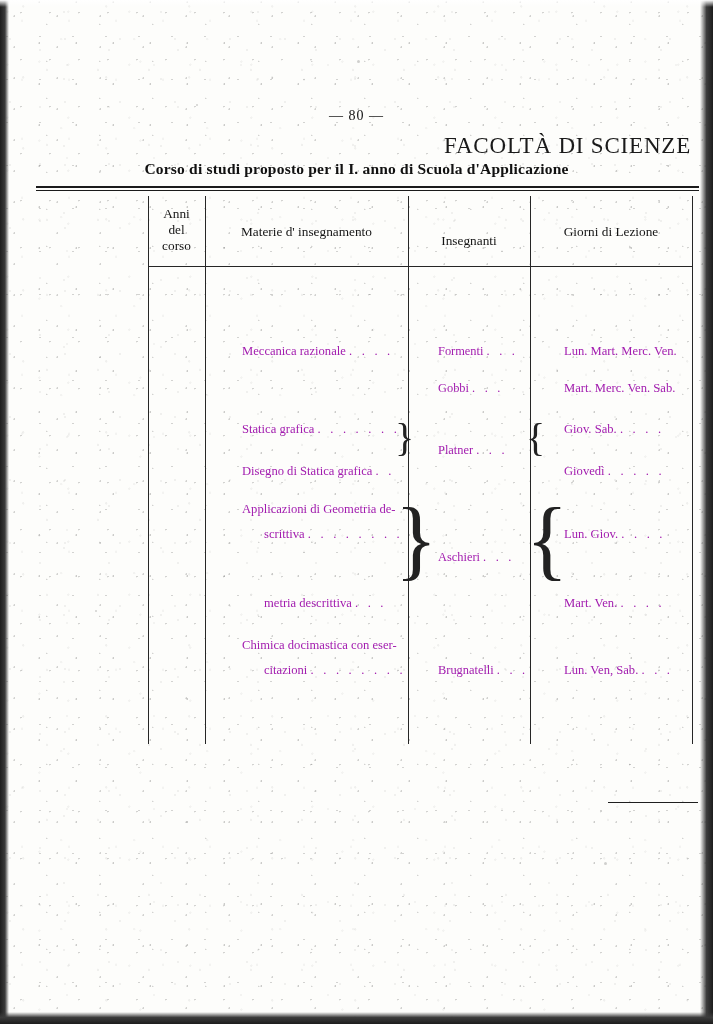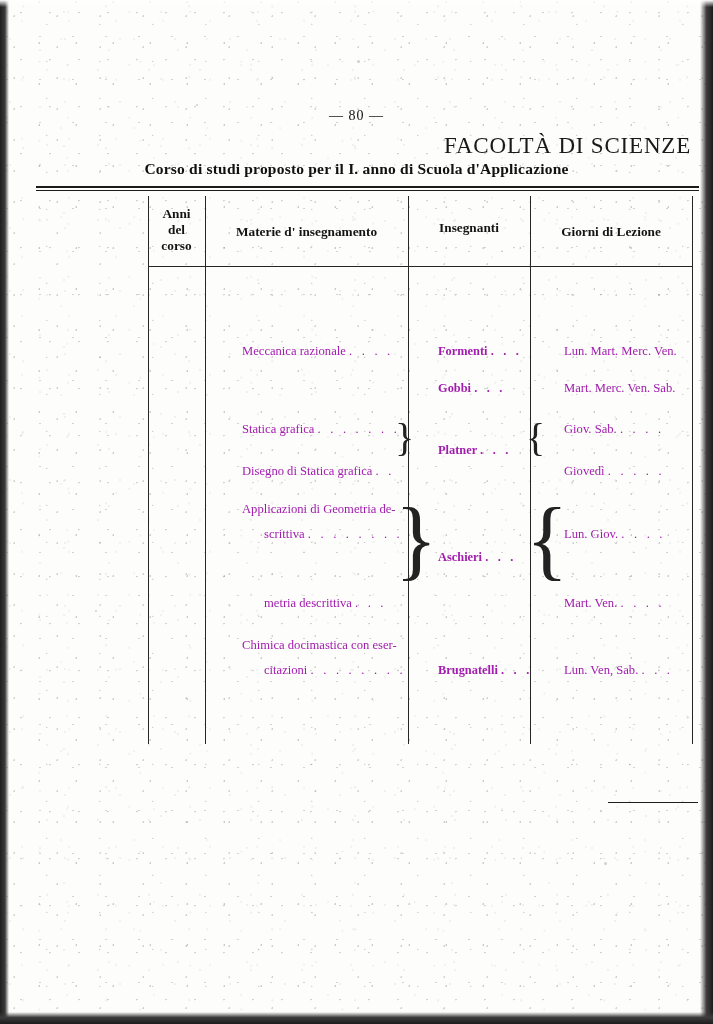--- a/index.html
+++ b/index.html
@@ -135,45 +135,44 @@
     width: 545px;
     border-top: 1.1px solid #262626;
   }
 
   .th {
     position: absolute;
     font-size: 13.3px;
     color: #141414;
     text-align: center;
     font-family: "Liberation Serif", serif;
-    font-weight: bold;
   }
   .th-anni {
     left: 0px; top: 10px; width: 57px;
     line-height: 16px;
   }
   .th-materie { left: 57px; top: 28px; width: 203px; }
-  .th-insegnanti { left: 260px; top: 24px; width: 122px; }
+  .th-insegnanti { left: 260px; top: 37px; width: 122px; }
   .th-giorni { left: 382px; top: 28px; width: 162px; }
 
   
   .cell {
     position: absolute;
     font-size: 12.6px;
     color: #a21caf;
     font-family: "Liberation Serif", serif;
     white-space: nowrap;
     margin-left: 28px;
   }
   .subject { left: 66px; width: 195px; }
   .subject .cont { display: inline-block; padding-left: 22px; }
   .dots { letter-spacing: 3.2px; }
   .teacher {
     left: 262px; width: 118px;
-    font-weight: bold;
+    font-weight: normal;
     font-size: 12.4px;
   }
   .days { left: 388px; width: 156px; }
 
   .brace {
     position: absolute;
     font-size: 13px;
     color: #222;
     font-family: "Liberation Serif", serif;
   }

